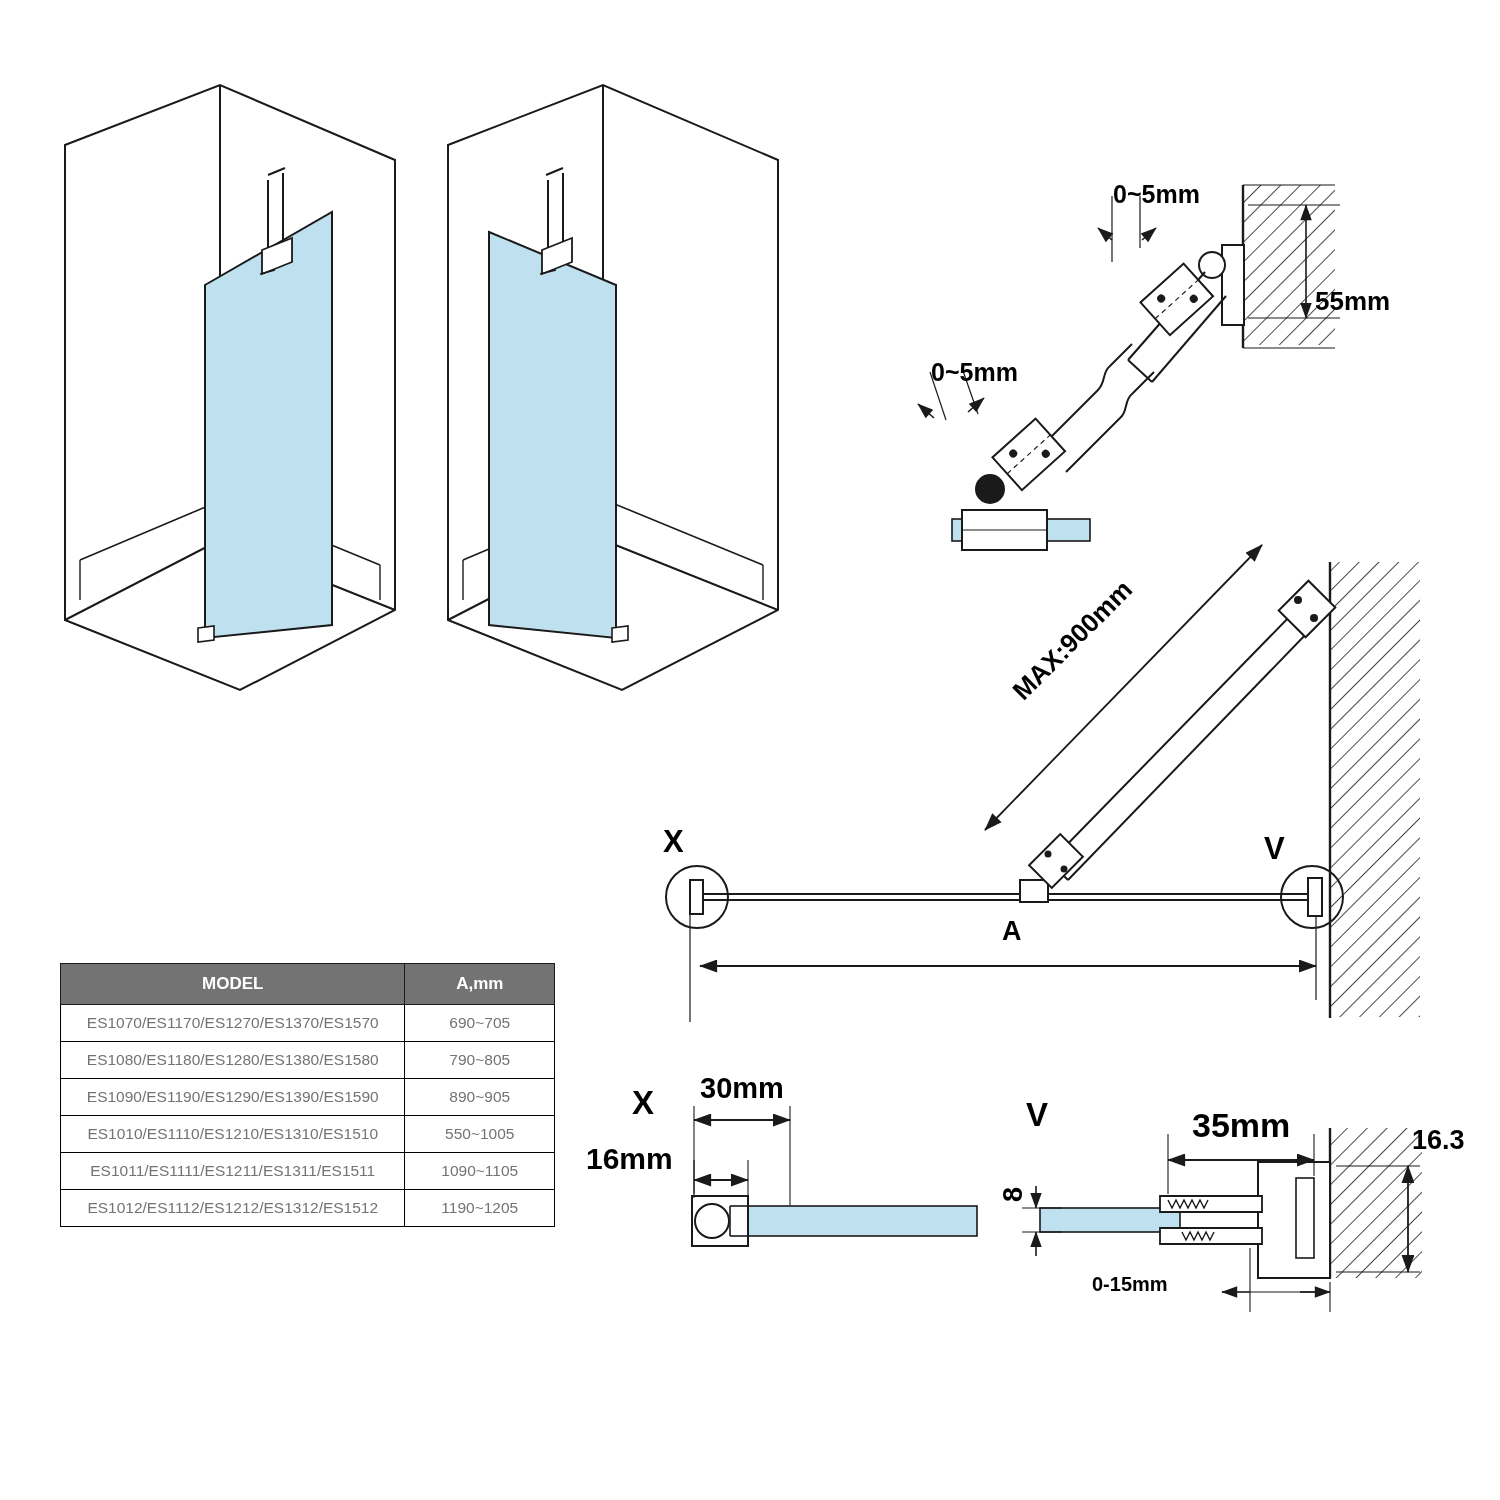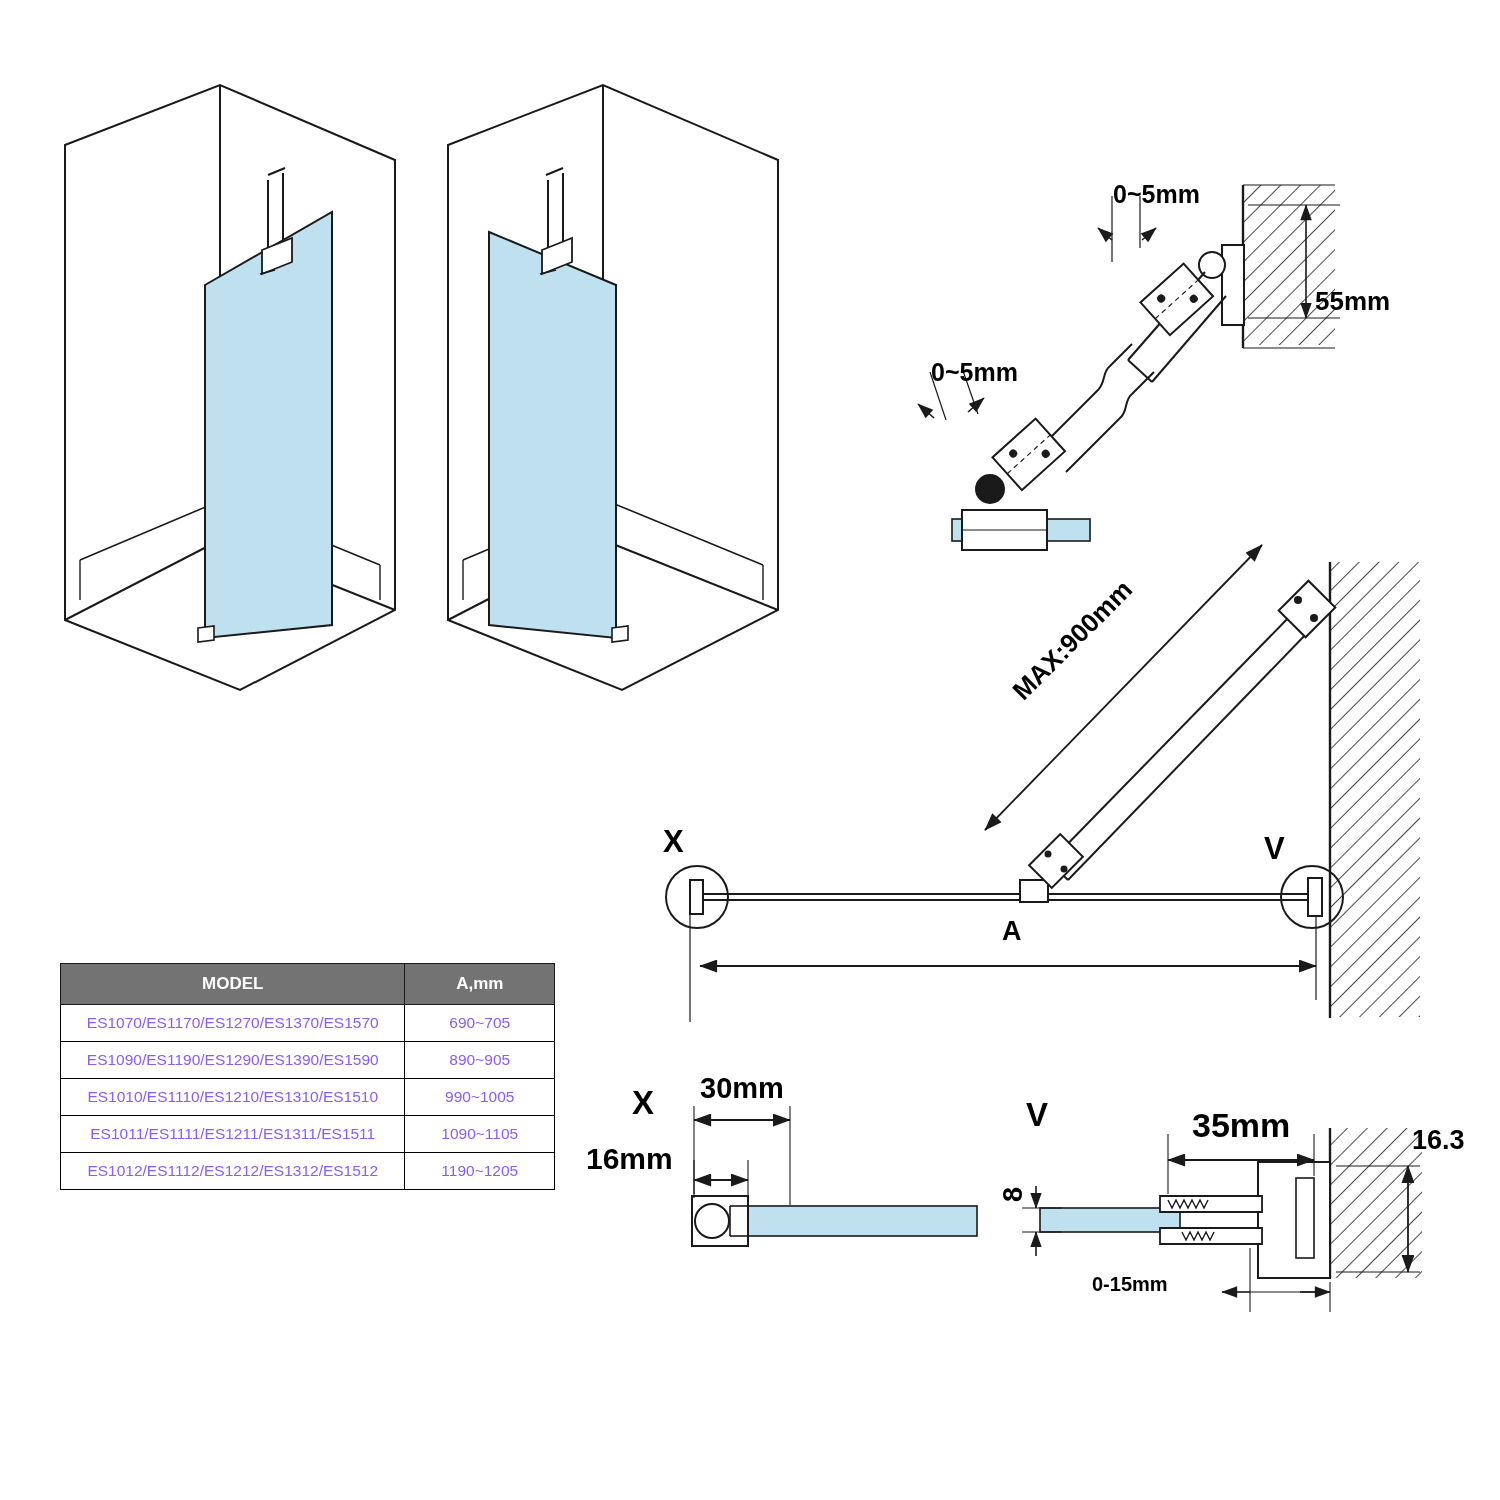--- a/index.html
+++ b/index.html
@@ -43,21 +43,21 @@
     width: 495px;
     border-collapse: collapse;
     font-family: "Liberation Sans", sans-serif;
   }
   #spec-table th, #spec-table td {
     border: 1px solid #000;
     font-size: 15.5px;
     height: 36px;
     padding: 0 4px;
     text-align: center;
-    color: #8b5cf6;
+    color: #737373;
     background: #fff;
   }
   #spec-table thead th {
     background: #737373;
     color: #ffffff;
     font-weight: bold;
     font-size: 17px;
     height: 40px;
     border: 1px solid #1b1b1b;
   }
@@ -318,26 +318,30 @@
         <th class="model-col">MODEL</th>
         <th class="a-col">A,mm</th>
       </tr>
     </thead>
     <tbody>
       <tr>
         <td class="model-col">ES1070/ES1170/ES1270/ES1370/ES1570</td>
         <td class="a-col">690~705</td>
       </tr>
       <tr>
+        <td class="model-col">ES1080/ES1180/ES1280/ES1380/ES1580</td>
+        <td class="a-col">790~805</td>
+      </tr>
+      <tr>
         <td class="model-col">ES1090/ES1190/ES1290/ES1390/ES1590</td>
         <td class="a-col">890~905</td>
       </tr>
       <tr>
         <td class="model-col">ES1010/ES1110/ES1210/ES1310/ES1510</td>
-        <td class="a-col">990~1005</td>
+        <td class="a-col">550~1005</td>
       </tr>
       <tr>
         <td class="model-col">ES1011/ES1111/ES1211/ES1311/ES1511</td>
         <td class="a-col">1090~1105</td>
       </tr>
       <tr>
         <td class="model-col">ES1012/ES1112/ES1212/ES1312/ES1512</td>
         <td class="a-col">1190~1205</td>
       </tr>
     </tbody>

